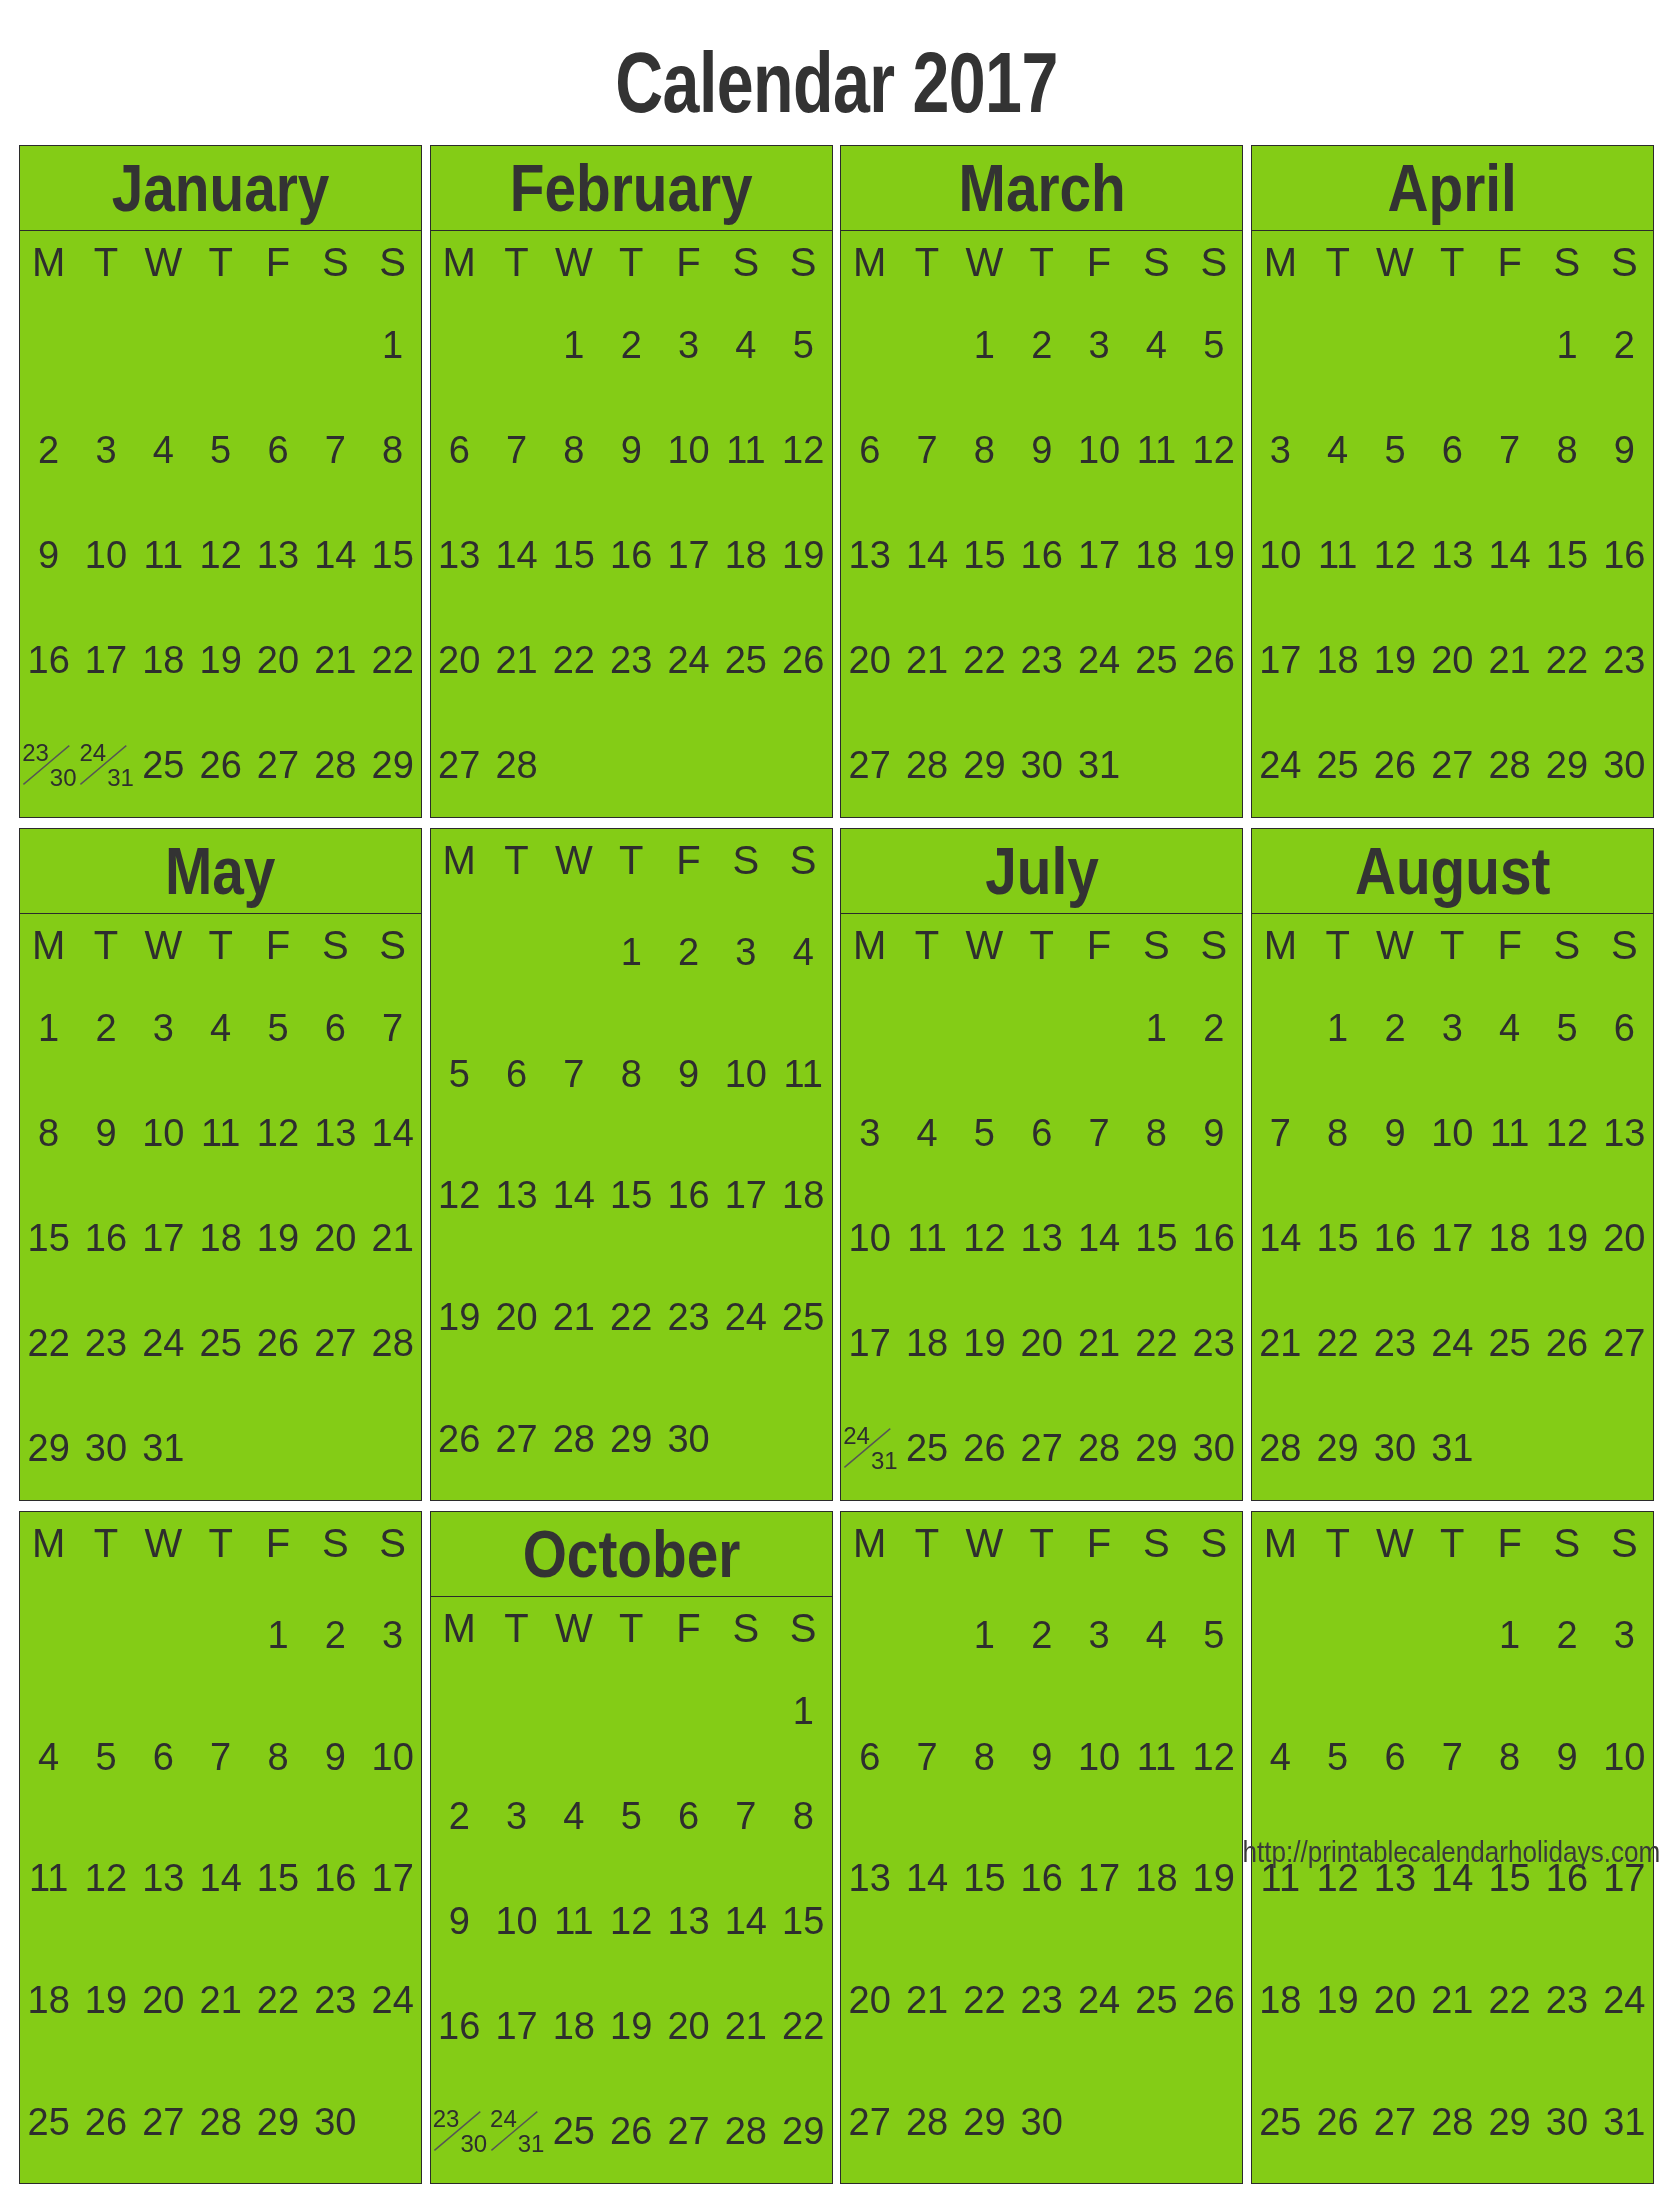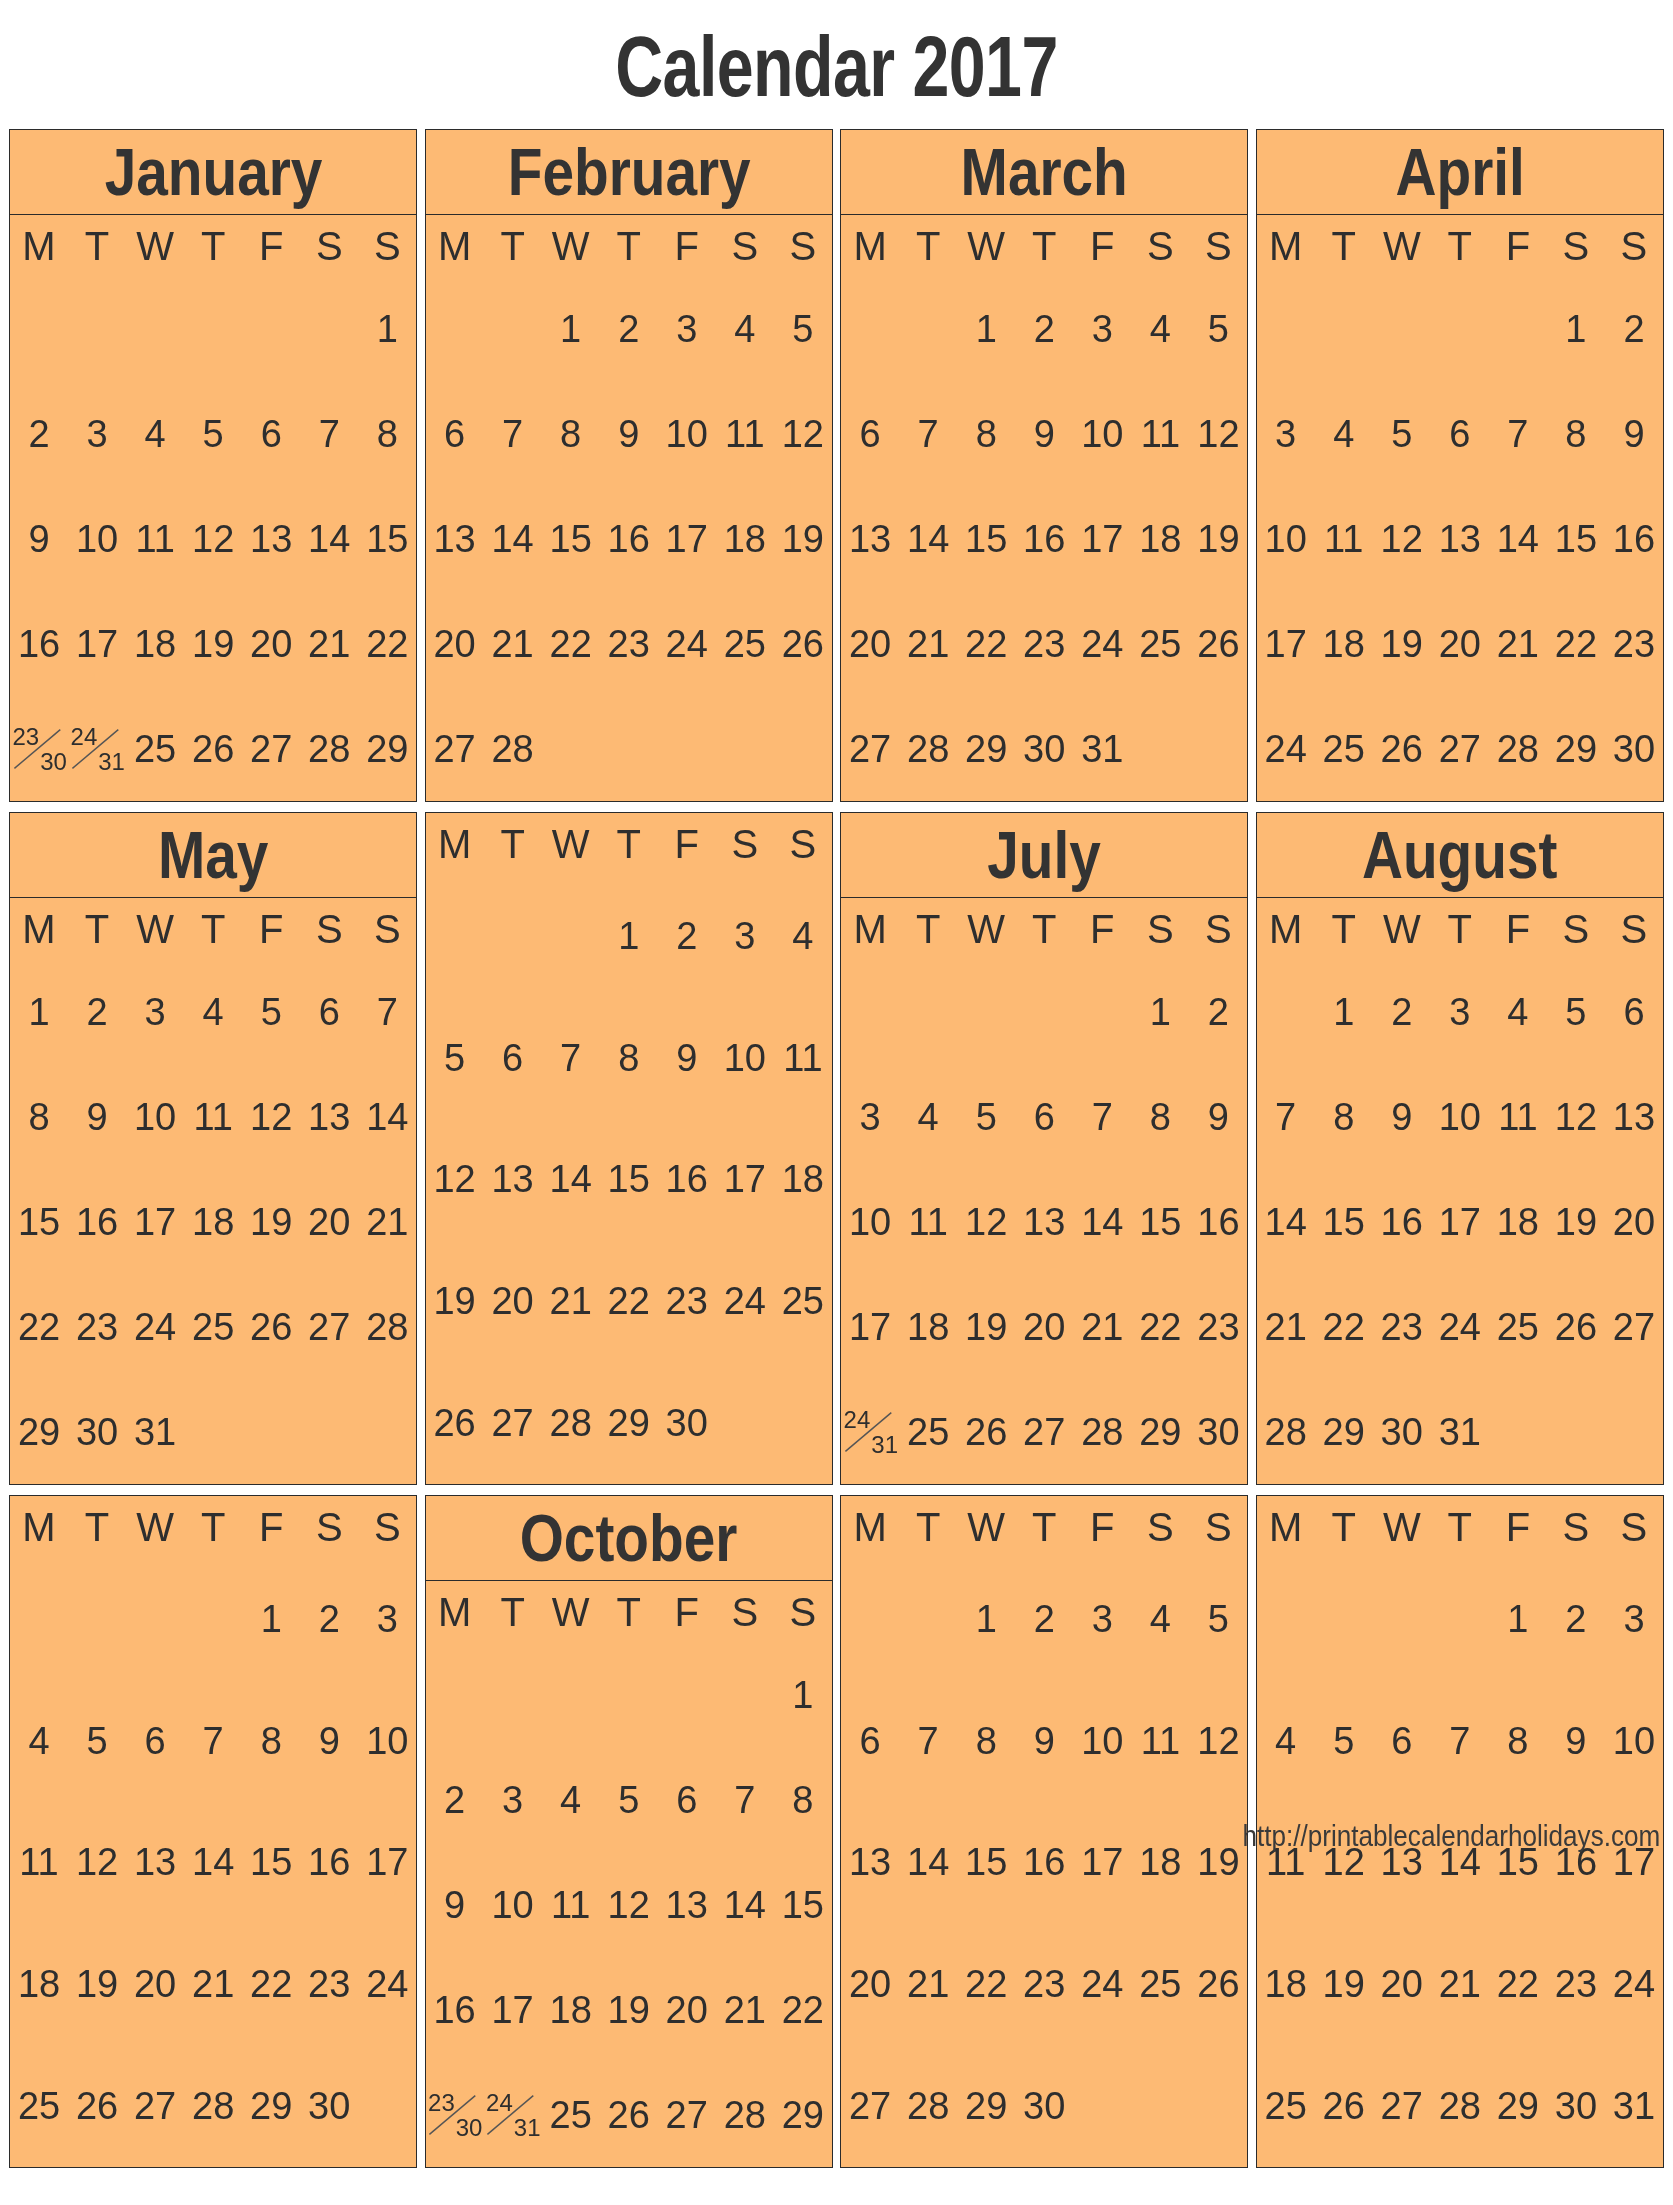--- a/index.html
+++ b/index.html
@@ -13,21 +13,22 @@
     font-family: "Liberation Sans", sans-serif;
     -webkit-font-smoothing: antialiased;
     overflow: hidden;
   }
 
   #page {
     position: relative;
     width: 1673px;
     height: 1857px;
     box-sizing: border-box;
-    padding: 0 9px;
+    padding: 0 19px;
+    margin-top: 16px;
   }
 
   
   .page-title {
     text-align: center;
     font-size: 85px;
     line-height: 1.0;
     font-weight: bold;
     color: #333333;
     letter-spacing: -0.7px;
@@ -48,21 +49,21 @@
     display: grid;
     grid-template-columns: repeat(4, 1fr);
     grid-template-rows: repeat(3, 673px);
     column-gap: 7.2px;
     row-gap: 10px;
   }
 
   .month {
     border: 1.4px solid #2b2b2b;
     box-sizing: border-box;
-    background: #fdba74;
+    background: #84cc16;
     display: flex;
     flex-direction: column;
     overflow: hidden;
   }
 
   .month-name-wrap {
     height: 85px;
     border-bottom: 1.4px solid #2b2b2b;
     display: flex;
     align-items: center;

